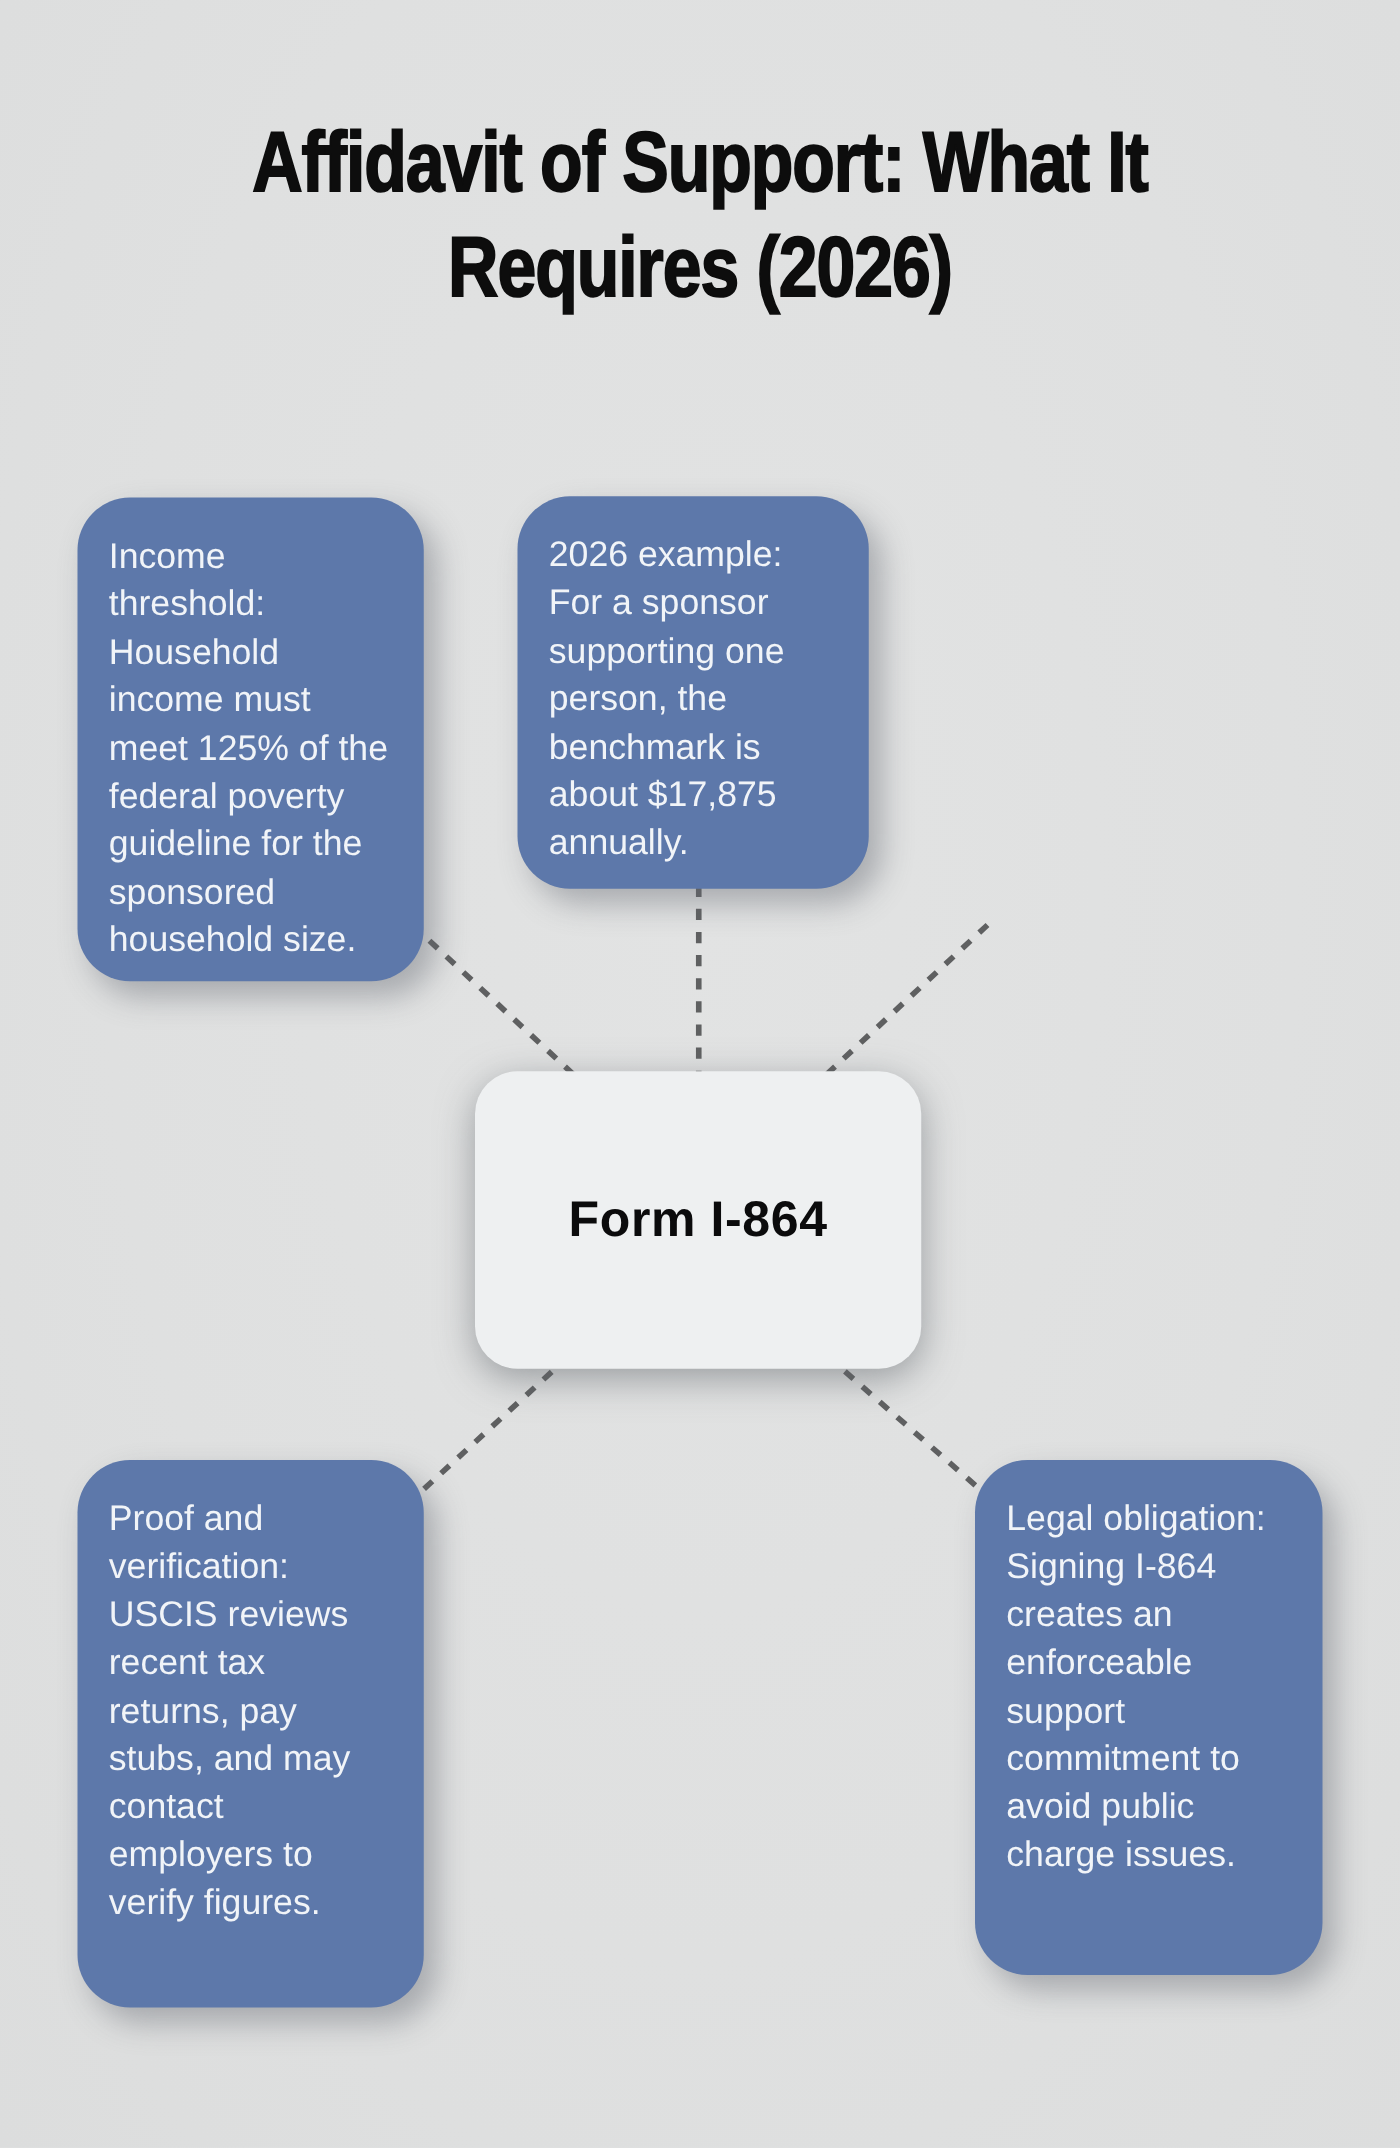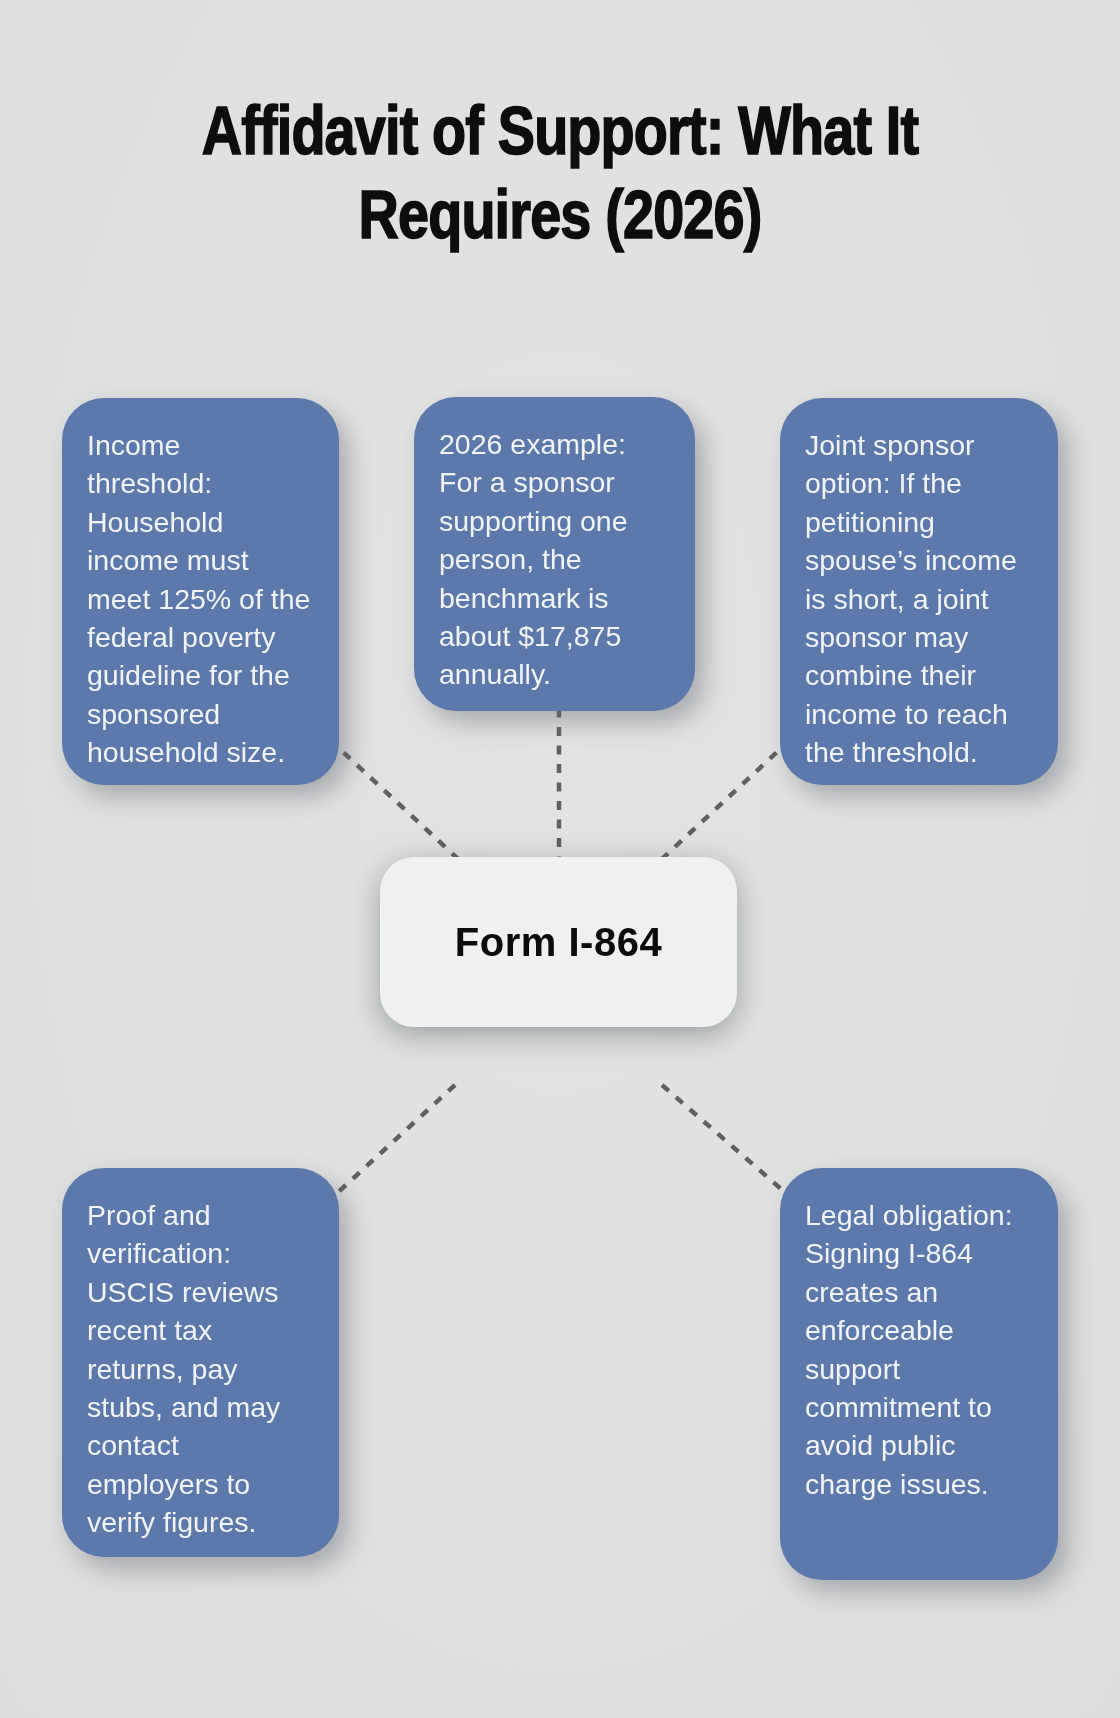--- a/index.html
+++ b/index.html
@@ -57,31 +57,31 @@
     font-size: 28.5px;
     line-height: 38.4px;
     box-sizing: border-box;
     padding: 28px 20px 18px 25px;
   }
   .node .node-text { white-space: pre-line; }
 
   .node-1 { left: 62px;  top: 398px;  width: 277px; height: 387px; }
   .node-2 { left: 414px; top: 397px;  width: 281px; height: 314px; }
   .node-3 { left: 780px; top: 398px;  width: 278px; height: 387px; }
-  .node-4 { left: 62px;  top: 1168px; width: 277px; height: 389px; }
+  .node-4 { left: 62px;  top: 1168px; width: 277px; height: 438px; }
   .node-5 { left: 780px; top: 1168px; width: 278px; height: 412px; }
 
   
   .center-node {
     position: absolute;
     z-index: 2;
     left: 380px;
     top: 857px;
     width: 357px;
-    height: 170px;
+    height: 238px;
     background: #eef0f1;
     border-radius: 34px;
     box-shadow: 0 8px 30px rgba(95, 100, 105, 0.55);
     display: flex;
     align-items: center;
     justify-content: center;
   }
   .center-node .center-label {
     color: #0b0b0c;
     font-family: "Liberation Sans", sans-serif;
@@ -125,31 +125,20 @@
   <div class="node node-2">
     <span class="node-text">2026 example:
 For a sponsor
 supporting one
 person, the
 benchmark is
 about $17,875
 annually.</span>
   </div>
 
-  <div class="node node-3">
-    <span class="node-text">Joint sponsor
-option: If the
-petitioning
-spouse’s income
-is short, a joint
-sponsor may
-combine their
-income to reach
-the threshold.</span>
-  </div>
 
   <div class="node node-4">
     <span class="node-text">Proof and
 verification:
 USCIS reviews
 recent tax
 returns, pay
 stubs, and may
 contact
 employers to

